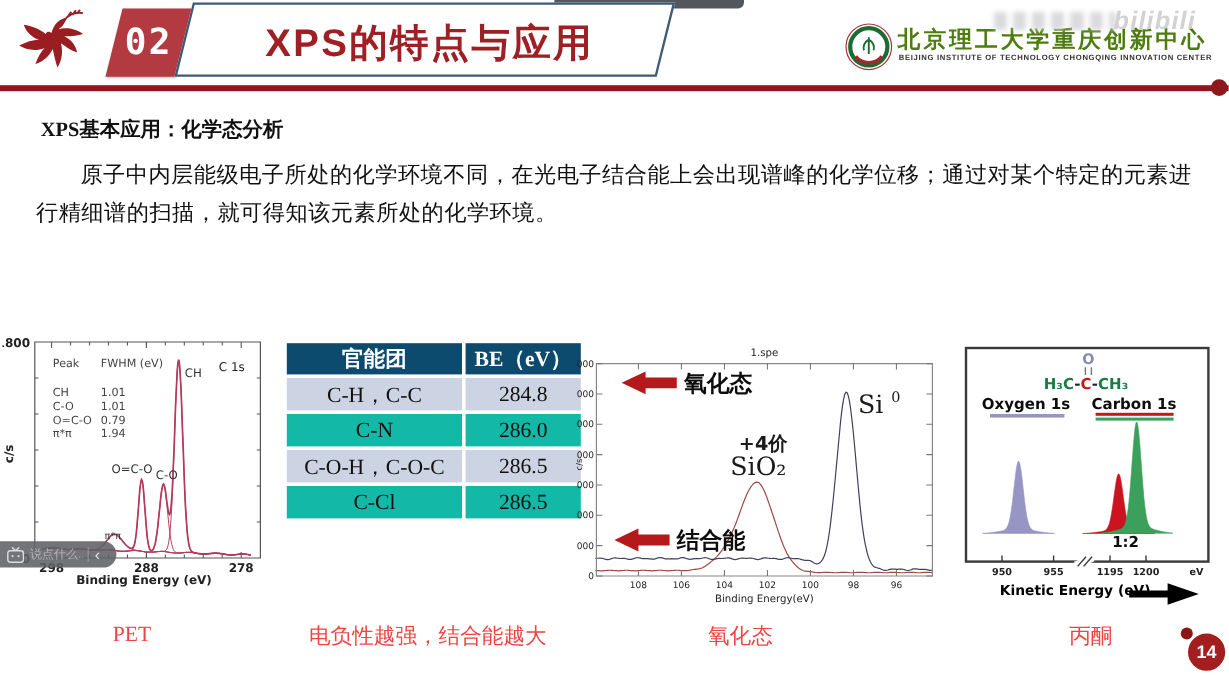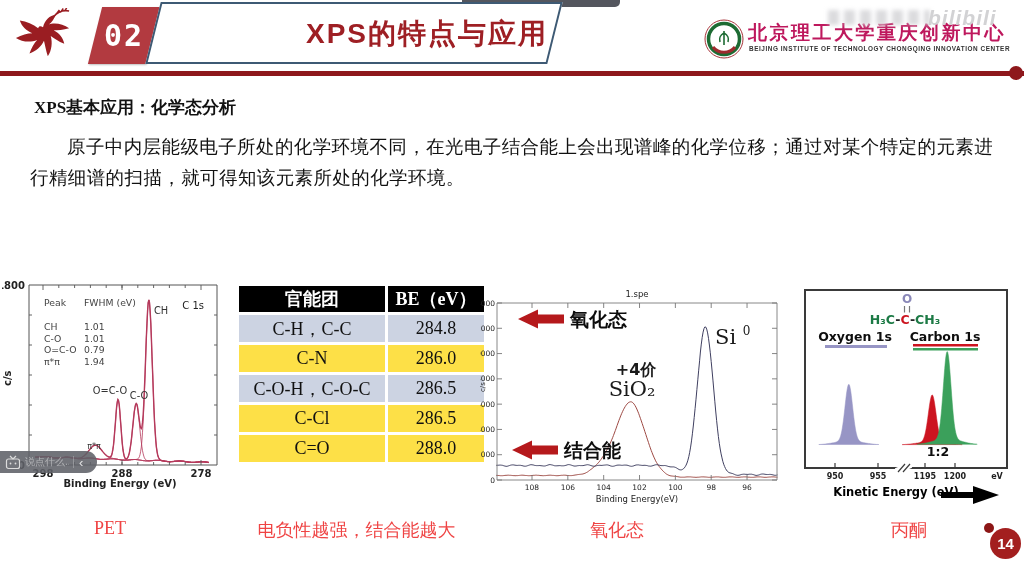--- a/index.html
+++ b/index.html
@@ -7,26 +7,26 @@
        font-family:"Liberation Sans",sans-serif;color:#111}
   .abs{position:absolute}
   
   #hdr-line{left:0;top:71px;width:1024px;height:5px;background:#8e181c}
   #hdr-dot{left:1009px;top:66px;width:14px;height:14px;border-radius:50%;background:#8e181c}
   #bird{left:8px;top:8px}
   #badge{left:95px;top:7px;width:58px;height:57px;background:#b23a40;transform:skewX(-14deg);
          display:flex;align-items:center;justify-content:center;box-shadow:1px 1px 2px rgba(0,0,0,.25)}
   #badge span{transform:skewX(14deg);color:#fff;font:700 30px "DejaVu Sans Mono",monospace;letter-spacing:2px}
   #titlebox{left:153px;top:2px;width:398px;height:58px;border:2.5px solid #3e5a74;background:#fff;transform:skewX(-14deg)}
-  #titletext{left:168px;top:15px;width:380px;text-align:right;color:#9e1f24;
-             font-size:28px;font-weight:700;letter-spacing:2px;font-family:"Liberation Sans",sans-serif}
+  #titletext{left:168px;top:15px;width:380px;text-align:center;color:#9e1f24;
+             font-size:32px;font-weight:700;letter-spacing:2px;font-family:"Liberation Sans",sans-serif}
   #toptab{left:462px;top:0;width:158px;height:7px;background:#54565e;border-radius:0 0 5px 5px}
   #emblem{left:704px;top:19px}
   #orgcn{left:748px;top:20px;font-family:"Liberation Serif",serif;font-weight:700;font-size:19px;
-         color:#be185d;letter-spacing:2.5px;white-space:nowrap}
+         color:#4d7c0f;letter-spacing:2.5px;white-space:nowrap}
   #orgen{left:749px;top:45px;font-size:6.4px;font-weight:700;color:#333;letter-spacing:.55px;white-space:nowrap}
   #wm-b{left:928px;top:6px;font-style:italic;font-weight:700;font-size:21px;color:rgba(208,208,210,.95);
         letter-spacing:1px;filter:blur(.5px)}
   #wm-cn{left:828px;top:10px;width:102px;height:15px;filter:blur(2px);
          background:repeating-linear-gradient(90deg,rgba(215,215,218,.9) 0 11px,rgba(255,255,255,0) 11px 16px)}
   
   #heading{left:34px;top:96px;font-family:"Liberation Serif",serif;font-weight:700;font-size:17px}
   #para{left:30px;top:132px;width:968px;font-family:"Liberation Serif",serif;font-size:18.5px;
         line-height:31px;text-indent:2em;letter-spacing:.4px}
   
@@ -43,25 +43,25 @@
   .si0{font-size:21px;font-family:"DejaVu Serif",serif;fill:#1a1a1a}
   .mo{font-size:12px;font-weight:700;fill:#8a88b8}
   .mf{font-size:12.5px;font-weight:700}
   .mgreen{fill:#1c7a45}.mred{fill:#cc1520}.mdash{fill:#222}
   .lab{font-size:12.5px;font-weight:700;fill:#0d0d0d}
   .kin{font-size:11.5px;font-weight:700;fill:#000}
   .acebox{fill:#fff;stroke:#3a3a3a;stroke-width:2}
   
   #betable{left:236px;top:283px;border-collapse:separate;border-spacing:3px;
            font-family:"Liberation Serif",serif;font-size:18px;text-align:center}
-  #betable th{background:#000000;color:#fff;font-weight:700;height:26px;padding:0 4px}
+  #betable th{background:#0c4a6e;color:#fff;font-weight:700;height:26px;padding:0 4px}
   #betable td{height:27px;padding:0 4px;color:#111}
   #betable .c1{width:138px}#betable .c2{width:88px}
   #betable tr.odd td{background:#ccd3e2}
-  #betable tr.even td{background:#fde047}
+  #betable tr.even td{background:#14b8a6}
   
   .cap{top:518px;font-family:"Liberation Serif",serif;font-size:18px;text-align:center;color:#ef4444}
   #cap-pet{left:55px;width:110px}
   #cap-table{left:239px;width:235px}
   #cap-si{left:577px;width:80px}
   #cap-ace{left:869px;width:80px}
   #page-dot-sm{left:984px;top:523px;width:10px;height:10px;border-radius:50%;background:#8c1616}
   #page-num{left:990px;top:528px;width:31px;height:31px;border-radius:50%;background:#a31f1f;
             color:#fff;font-size:15px;font-weight:700;display:flex;align-items:center;justify-content:center}
   
@@ -190,24 +190,20 @@
     <td>286.0</td>
       </tr>
   <tr class="odd">
     <td>C-O-H，C-O-C</td>
     <td>286.5</td>
       </tr>
   <tr class="even">
     <td>C-Cl</td>
     <td>286.5</td>
       </tr>
-  <tr class="even">
-    <td>C=O</td>
-    <td>288.0</td>
-      </tr>
 </tbody>
   </table>
 
 <div class="abs" id="fig-si">
   <svg id="svg-si" width="312" height="240" viewBox="0 0 312 240">
     <g id="si-g">
         <path d="M16.2,203.3L17.1,203.4L18.0,203.5L18.8,203.5L19.7,203.6L20.6,203.7L21.5,203.7L22.4,203.7L23.3,203.6L24.2,203.5L25.1,203.4L26.0,203.3L26.9,203.3L27.8,203.2L28.7,203.2L29.6,203.3L30.5,203.3L31.4,203.4L32.3,203.5L33.2,203.6L34.1,203.6L35.0,203.7L35.9,203.7L36.8,203.6L37.7,203.6L38.6,203.5L39.5,203.4L40.4,203.3L41.2,203.2L42.1,203.2L43.0,203.2L43.9,203.3L44.8,203.4L45.7,203.5L46.6,203.5L47.5,203.6L48.4,203.7L49.3,203.7L50.2,203.7L51.1,203.6L52.0,203.5L52.9,203.4L53.8,203.3L54.7,203.3L55.6,203.2L56.5,203.2L57.4,203.3L58.3,203.3L59.2,203.4L60.1,203.5L61.0,203.6L61.9,203.6L62.8,203.7L63.6,203.7L64.5,203.6L65.4,203.6L66.3,203.5L67.2,203.4L68.1,203.3L69.0,203.2L69.9,203.2L70.8,203.2L71.7,203.3L72.6,203.4L73.5,203.4L74.4,203.5L75.3,203.6L76.2,203.7L77.1,203.7L78.0,203.7L78.9,203.6L79.8,203.5L80.7,203.4L81.6,203.3L82.5,203.3L83.4,203.2L84.3,203.2L85.2,203.2L86.0,203.3L86.9,203.4L87.8,203.5L88.7,203.5L89.6,203.6L90.5,203.6L91.4,203.6L92.3,203.5L93.2,203.4L94.1,203.2L95.0,203.1L95.9,202.9L96.8,202.8L97.7,202.6L98.6,202.5L99.5,202.4L100.4,202.3L101.3,202.2L102.2,202.1L103.1,201.9L104.0,201.6L104.9,201.3L105.8,200.9L106.7,200.4L107.6,199.9L108.4,199.3L109.3,198.6L110.2,197.9L111.1,197.3L112.0,196.6L112.9,195.8L113.8,195.1L114.7,194.4L115.6,193.6L116.5,192.7L117.4,191.8L118.3,190.8L119.2,189.8L120.1,188.6L121.0,187.4L121.9,186.1L122.8,184.7L123.7,183.3L124.6,181.8L125.5,180.3L126.4,178.7L127.3,177.1L128.2,175.4L129.1,173.7L130.0,171.9L130.8,169.9L131.7,167.9L132.6,165.7L133.5,163.4L134.4,161.0L135.3,158.6L136.2,156.1L137.1,153.5L138.0,151.0L138.9,148.5L139.8,146.2L140.7,143.9L141.6,141.7L142.5,139.7L143.4,137.8L144.3,136.1L145.2,134.6L146.1,133.2L147.0,132.1L147.9,131.1L148.8,130.4L149.7,130.0L150.6,129.8L151.5,129.9L152.4,130.3L153.2,131.1L154.1,132.1L155.0,133.5L155.9,135.1L156.8,137.0L157.7,139.1L158.6,141.3L159.5,143.8L160.4,146.3L161.3,148.9L162.2,151.5L163.1,154.2L164.0,156.9L164.9,159.7L165.8,162.4L166.7,165.2L167.6,167.9L168.5,170.6L169.4,173.3L170.3,175.9L171.2,178.4L172.1,180.7L173.0,183.0L173.9,185.1L174.8,187.0L175.6,188.8L176.5,190.4L177.4,191.9L178.3,193.3L179.2,194.5L180.1,195.7L181.0,196.8L181.9,197.8L182.8,198.8L183.7,199.7L184.6,200.5L185.5,201.3L186.4,202.0L187.3,202.5L188.2,203.0L189.1,203.4L190.0,203.7L190.9,203.9L191.8,204.0L192.7,204.1L193.6,204.2L194.5,204.3L195.4,204.4L196.3,204.5L197.2,204.6L198.0,204.8L198.9,204.9L199.8,205.1L200.7,205.2L201.6,205.2L202.5,205.2L203.4,205.2L204.3,205.2L205.2,205.1L206.1,205.0L207.0,204.9L207.9,204.9L208.8,204.9L209.7,204.9L210.6,204.9L211.5,205.0L212.4,205.1L213.3,205.2L214.2,205.2L215.1,205.3L216.0,205.3L216.9,205.3L217.8,205.2L218.7,205.2L219.6,205.1L220.4,205.0L221.3,204.9L222.2,204.9L223.1,204.9L224.0,204.9L224.9,205.0L225.8,205.0L226.7,205.1L227.6,205.2L228.5,205.3L229.4,205.3L230.3,205.3L231.2,205.3L232.1,205.2L233.0,205.1L233.9,205.0L234.8,205.0L235.7,204.9L236.6,204.9L237.5,204.9L238.4,204.9L239.3,205.0L240.2,205.1L241.1,205.2L242.0,205.2L242.8,205.3L243.7,205.3L244.6,205.3L245.5,205.3L246.4,205.2L247.3,205.1L248.2,205.0L249.1,204.9L250.0,204.9L250.9,204.9L251.8,204.9L252.7,204.9L253.6,205.0L254.5,205.1L255.4,205.2L256.3,205.3L257.2,205.3L258.1,205.3L259.0,205.3L259.9,205.2L260.8,205.1L261.7,205.0L262.6,205.0L263.5,204.9L264.4,204.9L265.2,204.9L266.1,204.9L267.0,205.0L267.9,205.1L268.8,205.2L269.7,205.2L270.6,205.3L271.5,205.3L272.4,205.3L273.3,205.3L274.2,205.2L275.1,205.1L276.0,205.0L276.9,204.9L277.8,204.9L278.7,204.9L279.6,204.9L280.5,204.9L281.4,205.0L282.3,205.1L283.2,205.2L284.1,205.3L285.0,205.3L285.9,205.3L286.8,205.3L287.6,205.2L288.5,205.1L289.4,205.0L290.3,205.0L291.2,204.9L292.1,204.9L293.0,204.9L293.9,204.9L294.8,205.0L295.7,205.1L296.6,205.2L297.5,205.2" stroke="#9e4a44" fill="none" stroke-width="1"></path>
         <path d="M16.2,193.3L17.1,193.3L18.0,193.2L18.8,193.2L19.7,193.1L20.6,193.1L21.5,193.2L22.4,193.3L23.3,193.6L24.2,193.9L25.1,194.1L26.0,194.3L26.9,194.3L27.8,194.1L28.7,193.8L29.6,193.5L30.5,193.2L31.4,193.0L32.3,192.9L33.2,192.9L34.1,193.0L35.0,193.2L35.9,193.3L36.8,193.4L37.7,193.4L38.6,193.3L39.5,193.3L40.4,193.3L41.2,193.5L42.1,193.6L43.0,193.9L43.9,194.1L44.8,194.2L45.7,194.2L46.6,194.0L47.5,193.7L48.4,193.4L49.3,193.1L50.2,192.8L51.1,192.7L52.0,192.8L52.9,192.9L53.8,193.1L54.7,193.4L55.6,193.5L56.5,193.6L57.4,193.6L58.3,193.6L59.2,193.5L60.1,193.6L61.0,193.7L61.9,193.8L62.8,193.9L63.6,194.0L64.5,194.0L65.4,193.9L66.3,193.6L67.2,193.3L68.1,193.0L69.0,192.7L69.9,192.6L70.8,192.7L71.7,192.9L72.6,193.1L73.5,193.4L74.4,193.7L75.3,193.8L76.2,193.8L77.1,193.8L78.0,193.7L78.9,193.7L79.8,193.6L80.7,193.7L81.6,193.8L82.5,193.8L83.4,193.8L84.3,193.7L85.2,193.5L86.0,193.3L86.9,193.0L87.8,192.7L88.7,192.6L89.6,192.7L90.5,192.9L91.4,193.2L92.3,193.5L93.2,193.8L94.1,194.0L95.0,194.1L95.9,194.0L96.8,193.9L97.7,193.7L98.6,193.6L99.5,193.5L100.4,193.6L101.3,193.6L102.2,193.6L103.1,193.6L104.0,193.4L104.9,193.2L105.8,193.0L106.7,192.8L107.6,192.7L108.4,192.8L109.3,193.0L110.2,193.3L111.1,193.6L112.0,193.9L112.9,194.1L113.8,194.2L114.7,194.1L115.6,194.0L116.5,193.7L117.4,193.5L118.3,193.4L119.2,193.3L120.1,193.3L121.0,193.4L121.9,193.4L122.8,193.3L123.7,193.2L124.6,193.1L125.5,193.0L126.4,192.9L127.3,192.9L128.2,193.1L129.1,193.3L130.0,193.7L130.8,194.0L131.7,194.2L132.6,194.3L133.5,194.2L134.4,194.0L135.3,193.7L136.2,193.4L137.1,193.2L138.0,193.1L138.9,193.1L139.8,193.1L140.7,193.2L141.6,193.3L142.5,193.3L143.4,193.2L144.3,193.1L145.2,193.1L146.1,193.1L147.0,193.2L147.9,193.4L148.8,193.7L149.7,194.0L150.6,194.2L151.5,194.3L152.4,194.2L153.2,194.0L154.1,193.7L155.0,193.3L155.9,193.1L156.8,192.9L157.7,192.9L158.6,192.9L159.5,193.1L160.4,193.2L161.3,193.3L162.2,193.4L163.1,193.4L164.0,193.3L164.9,193.3L165.8,193.4L166.7,193.5L167.6,193.7L168.5,194.0L169.4,194.1L170.3,194.2L171.2,194.1L172.1,193.9L173.0,193.6L173.9,193.3L174.8,193.0L175.6,192.8L176.5,192.7L177.4,192.8L178.3,193.0L179.2,193.2L180.1,193.4L181.0,193.6L181.9,193.6L182.8,193.6L183.7,193.6L184.6,193.5L185.5,193.6L186.4,193.8L187.3,194.1L188.2,194.4L189.1,194.6L190.0,194.8L190.9,194.9L191.8,194.9L192.7,194.9L193.6,194.9L194.5,195.1L195.4,195.4L196.3,195.8L197.2,196.4L198.0,196.9L198.9,197.4L199.8,197.8L200.7,197.9L201.6,197.8L202.5,197.4L203.4,196.8L204.3,195.9L205.2,194.7L206.1,193.1L207.0,191.0L207.9,188.2L208.8,184.7L209.7,180.3L210.6,175.1L211.5,168.9L212.4,161.8L213.3,154.0L214.2,145.5L215.1,136.5L216.0,127.2L216.9,117.5L217.8,107.8L218.7,98.2L219.6,88.8L220.4,80.0L221.3,72.1L222.2,65.4L223.1,60.1L224.0,56.6L224.9,54.9L225.8,55.1L226.7,57.1L227.6,60.9L228.5,66.3L229.4,73.0L230.3,80.8L231.2,89.5L232.1,99.0L233.0,108.9L233.9,119.0L234.8,129.2L235.7,139.0L236.6,148.3L237.5,156.9L238.4,164.6L239.3,171.3L240.2,177.0L241.1,181.9L242.0,185.9L242.8,189.3L243.7,192.2L244.6,194.5L245.5,196.5L246.4,198.0L247.3,199.2L248.2,200.0L249.1,200.6L250.0,200.9L250.9,201.1L251.8,201.4L252.7,201.6L253.6,202.0L254.5,202.4L255.4,202.8L256.3,203.1L257.2,203.3L258.1,203.3L259.0,203.2L259.9,203.0L260.8,202.7L261.7,202.4L262.6,202.3L263.5,202.2L264.4,202.2L265.2,202.3L266.1,202.3L267.0,202.4L267.9,202.4L268.8,202.3L269.7,202.2L270.6,202.2L271.5,202.2L272.4,202.4L273.3,202.6L274.2,202.9L275.1,203.2L276.0,203.4L276.9,203.4L277.8,203.2L278.7,203.0L279.6,202.7L280.5,202.3L281.4,202.1L282.3,202.0L283.2,202.0L284.1,202.1L285.0,202.3L285.9,202.4L286.8,202.5L287.6,202.5L288.5,202.5L289.4,202.4L290.3,202.4L291.2,202.5L292.1,202.7L293.0,202.9L293.9,203.1L294.8,203.3L295.7,203.3L296.6,203.2L297.5,202.9" stroke="#3f3f60" fill="none" stroke-width="1"></path>
         <path d="M17,31H297V208H17Z" stroke="#888" fill="none" stroke-width="1"></path>
         <path d="M52,208L52,203" stroke="#777" stroke-width="0.9" fill="none"></path>

